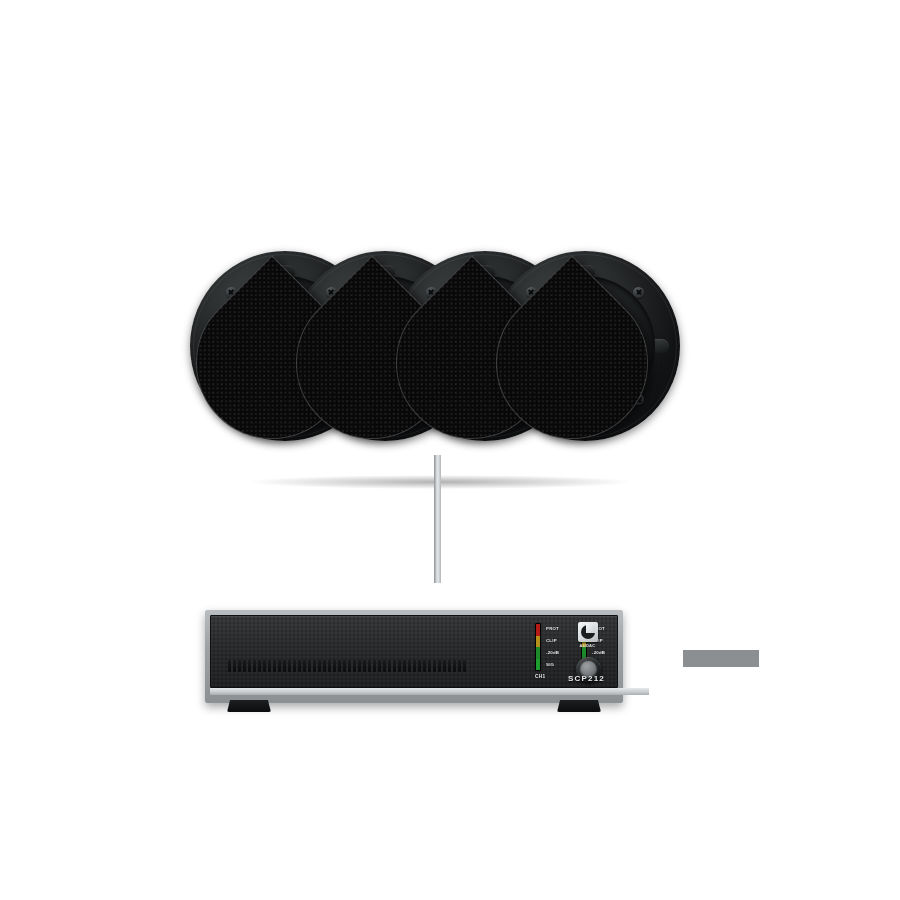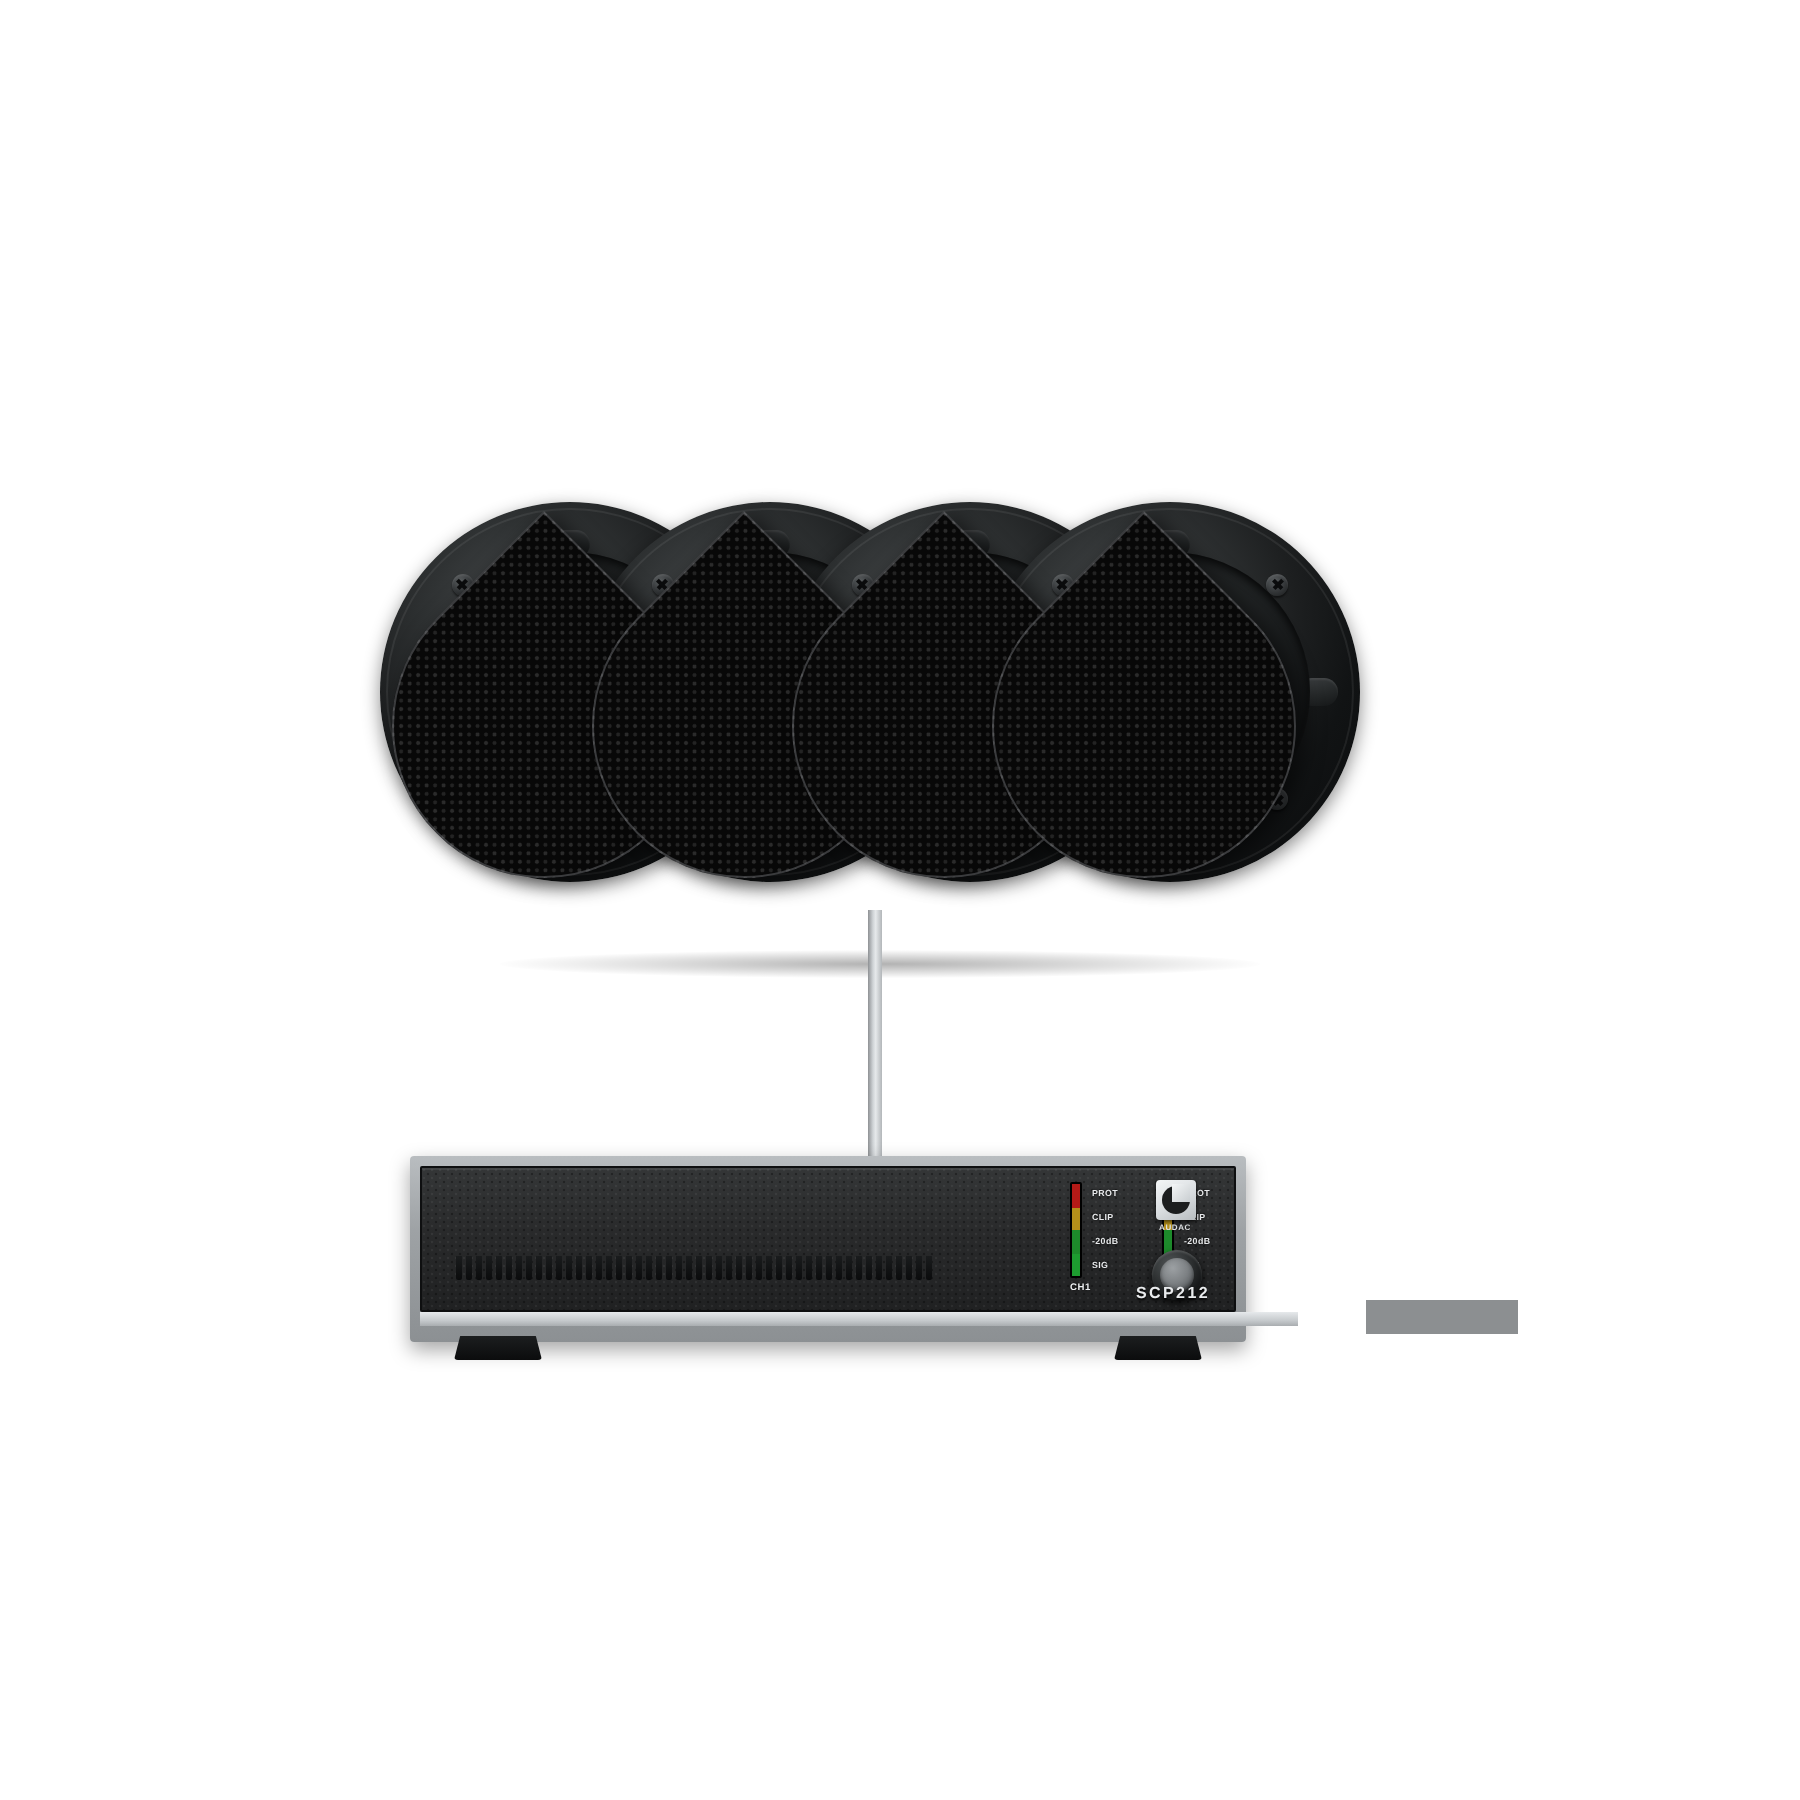--- a/index.html
+++ b/index.html
@@ -154,21 +154,21 @@
   #connector-cable {
     position: absolute;
     left: 434px; top: 455px;
     width: 7px; height: 128px;
     background: linear-gradient(90deg, #8e9194 0%, #cfd3d6 35%, #e6e9eb 55%, #b2b6b9 100%);
   }
 
   
   #amplifier {
     position: absolute;
-    left: 205px; top: 578px;
+    left: 205px; top: 610px;
     width: 418px; height: 93px;
   }
   .amp-chassis {
     position: absolute; inset: 0;
     background: linear-gradient(180deg, #b9bdc0 0%, #9ea2a5 40%, #8c9093 100%);
     border-radius: 2px;
     box-shadow: 0 4px 10px rgba(0,0,0,0.35);
     padding: 5px 5px 0 5px;
   }
   .amp-face {

